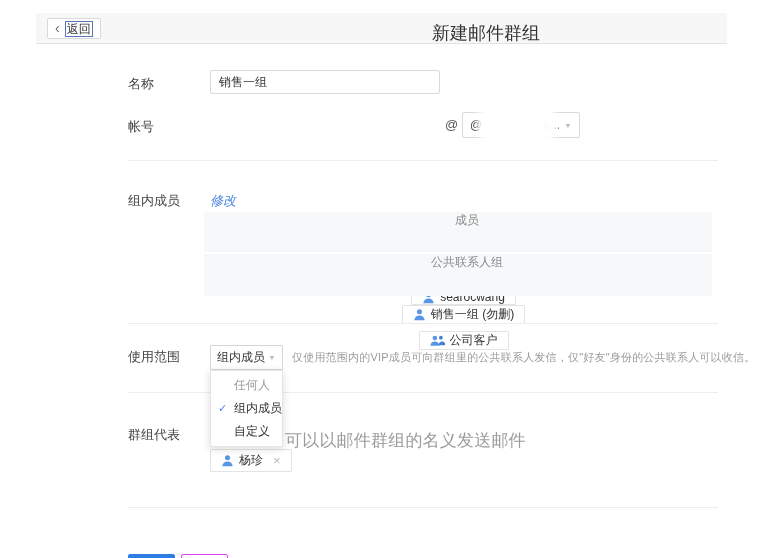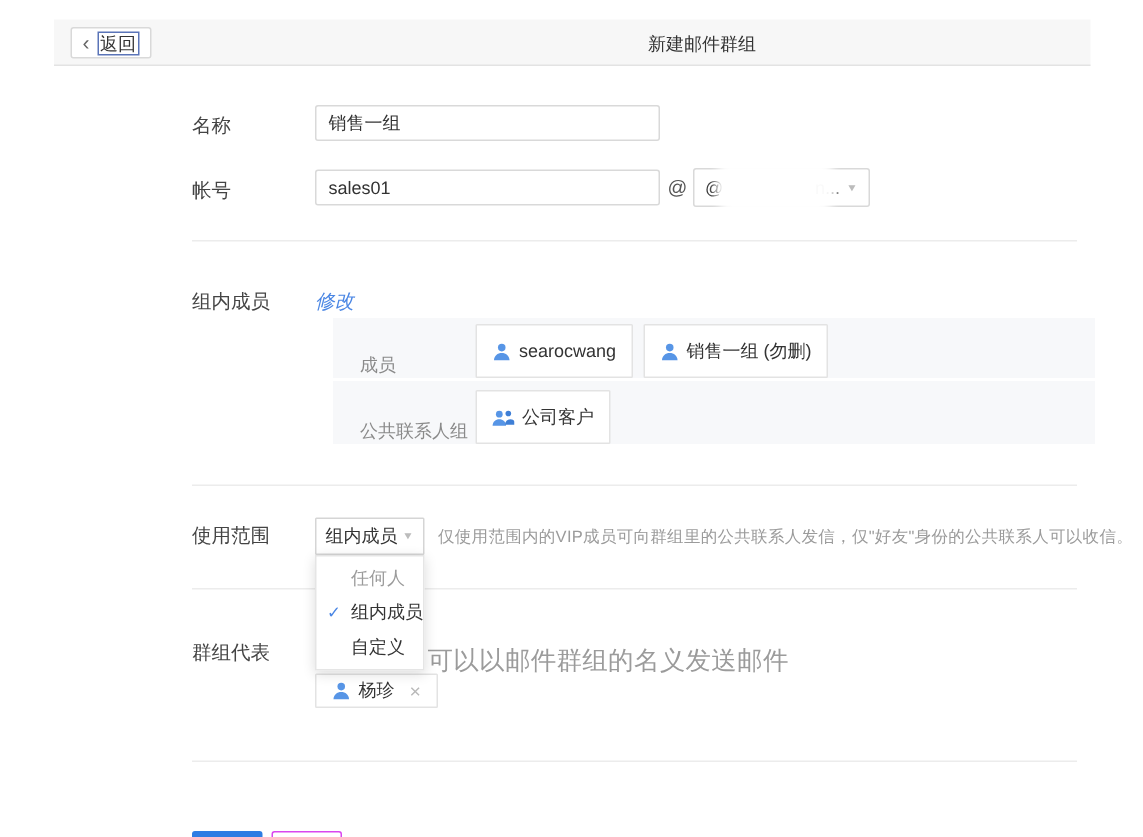--- a/index.html
+++ b/index.html
@@ -15,21 +15,21 @@
   }
   .back-btn {
     position:absolute; left:11px; top:5px; height:21px;
     display:inline-flex; align-items:center; gap:5px; padding:0 7px;
     background:#fff; border:1px solid #d9d9d9; border-radius:2px;
     font-size:12px; color:#333; cursor:pointer;
     font-family:inherit;
   }
   .back-btn .chev { font-size:14px; color:#666; line-height:1; margin-top:-1px; }
   .back-btn .back-label { border:1px solid #5a74b8; padding:0 1px; line-height:14px; }
-  .page-title { position:absolute; left:396px; top:8px; font-size:12px; color:#333; }
+  .page-title { position:absolute; left:396px; top:8px; font-size:18px; color:#333; }
 
   
   .flabel { position:absolute; left:128px; font-size:13px; color:#444; }
   .hr { position:absolute; left:128px; width:590px; height:1px; background:#ececec; }
   .tinput {
     position:absolute; left:210px; width:230px; height:24px;
     border:1px solid #d9d9d9; border-radius:2px; background:#fff;
     font-size:12px; color:#333; padding:0 8px;
     font-family:inherit;
   }
@@ -47,22 +47,22 @@
   .domain-select .suffix { margin-left:auto; margin-right:4px; color:#555; }
   .caret { font-size:8px; color:#bcbcbc; transform:scaleY(.85); }
   .blur-blob {
     position:absolute; left:477px; top:102px; width:80px; height:44px;
     background:rgba(255,255,255,.97); border-radius:18px; filter:blur(3px); z-index:4;
     pointer-events:none;
   }
 
   
   .prow {
-    position:absolute; left:222px; width:508px; background:#f7f8fa;
-    display:flex; align-items:flex-end; padding-left:18px;
+    position:absolute; left:204px; width:508px; background:#f7f8fa;
+    display:flex; align-items:center; padding-left:18px;flex-direction:column;
   }
   .prow-label { flex:0 0 77px; font-size:12px; color:#8a8a8a; }
   .tag {
     display:inline-flex; align-items:center; gap:5px;
     background:#fff; border:1px solid #e3e3e3; border-radius:1px;
     height:36px; padding:0 10px; font-size:12px; color:#333; margin-right:7px;
   }
   .tag svg { display:block; }
   .tag .x { color:#b9b9b9; font-size:13px; margin-left:5px; cursor:pointer; line-height:1; }
 
@@ -108,21 +108,20 @@
       <span class="chev">‹</span>
       <span class="back-label">返回</span>
     </button>
     <div class="page-title">新建邮件群组</div>
   </div>
 
   <div class="flabel" style="top:75px;">名称</div>
   <input class="tinput" style="top: 70px;" value="销售一组">
 
   <div class="flabel" style="top:118px;">帐号</div>
-  <input class="tinput" style="top: 113px;" value="sales01">
   <div class="at-sep">@</div>
   <div class="domain-select">
     <span>@</span>
     <span class="suffix">n...</span>
     <span class="caret">▼</span>
   </div>
   <div class="blur-blob"></div>
 
   <div class="hr" style="top:160px;"></div>
 

